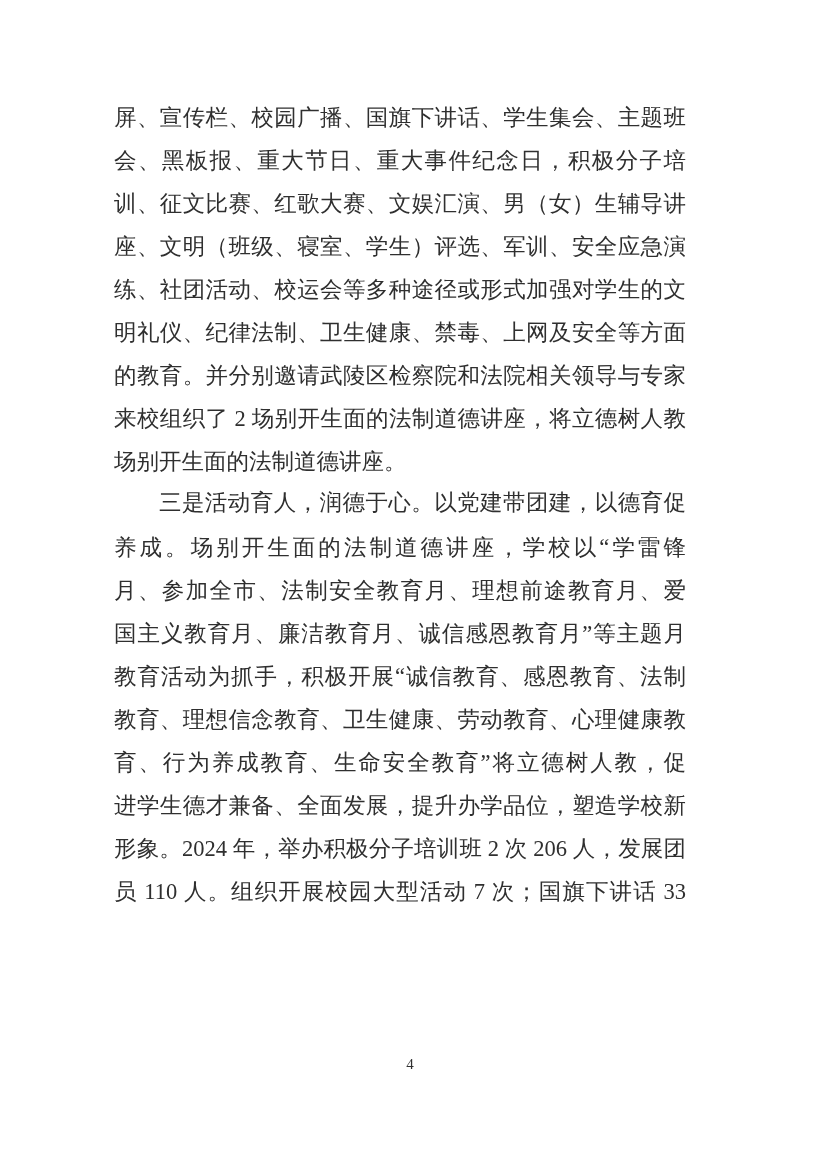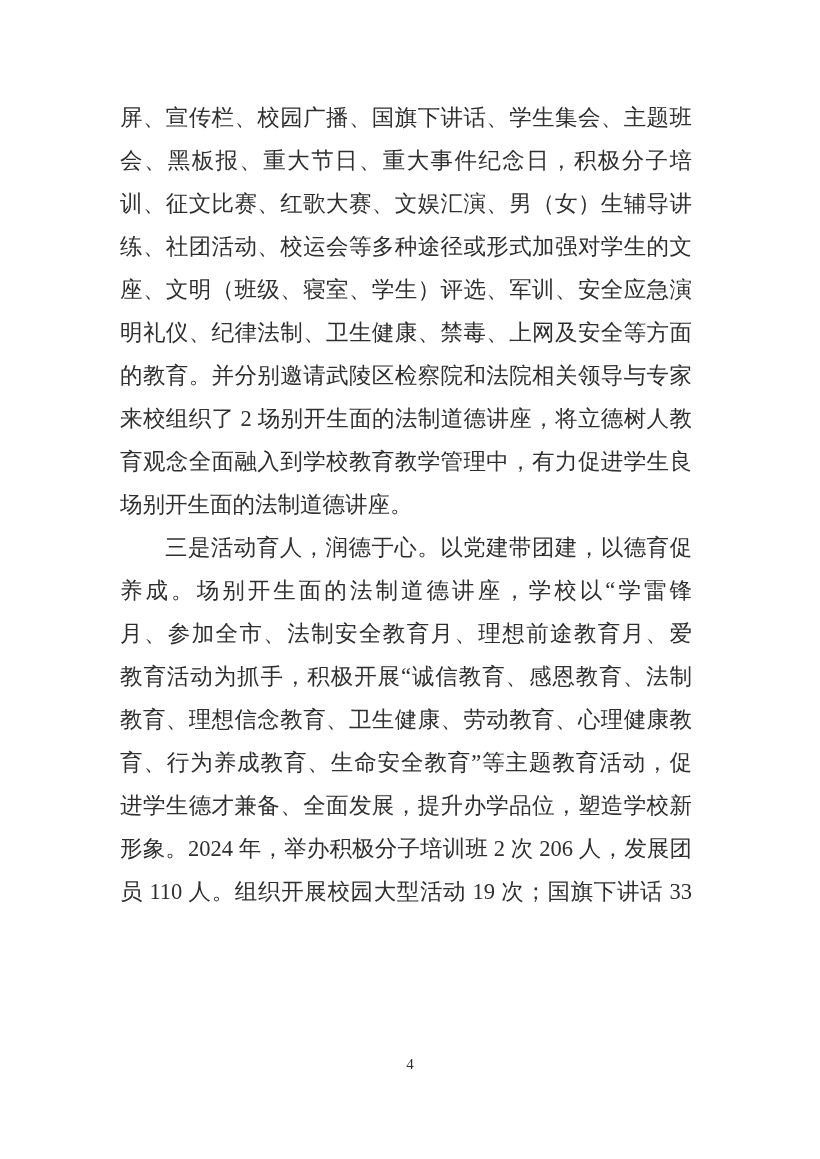--- a/index.html
+++ b/index.html
@@ -10,70 +10,71 @@
   .page {
     position: relative;
     width: 820px;
     height: 1159px;
     background: #ffffff;
     overflow: hidden;
     font-family: "Liberation Serif", "DejaVu Serif", serif;
   }
   .text-block {
     position: absolute;
-    left: 120px;
+    left: 114px;
     top: 96px;
     width: 572px;
     font-size: 22.5px;
     line-height: 43px;
     color: #2f2f2f;
     font-weight: 400;
   }
   .line {
     text-align: justify;
     text-align-last: justify;
     height: 43px;
     overflow: visible;
   }
   .line.last {
     text-align-last: left;
   }
   .line.indent {
     text-indent: 45px;
+    font-family: Liberation Mono, monospace;
   }
   .page-number {
     position: absolute;
     left: 0;
     right: 0;
     top: 1055px;
     text-align: center;
     font-size: 15px;
     color: #2f2f2f;
     line-height: 18px;
   }
 </style>
 </head>
 <body>
 
 <div class="page">
   <div class="text-block">
       <div class="line">屏、宣传栏、校园广播、国旗下讲话、学生集会、主题班</div>
       <div class="line">会、黑板报、重大节日、重大事件纪念日，积极分子培</div>
       <div class="line">训、征文比赛、红歌大赛、文娱汇演、男（女）生辅导讲</div>
+      <div class="line">座、文明（班级、寝室、学生）评选、军训、安全应急演</div>
       <div class="line">练、社团活动、校运会等多种途径或形式加强对学生的文</div>
-      <div class="line">座、文明（班级、寝室、学生）评选、军训、安全应急演</div>
       <div class="line">明礼仪、纪律法制、卫生健康、禁毒、上网及安全等方面</div>
       <div class="line">的教育。并分别邀请武陵区检察院和法院相关领导与专家</div>
       <div class="line">来校组织了 2 场别开生面的法制道德讲座，将立德树人教</div>
-      <div class="line">育观念全面融入到学校教育教学管理中，有力促进学生良</div>
       <div class="line last">场别开生面的法制道德讲座。</div>
       <div class="line indent">三是活动育人，润德于心。以党建带团建，以德育促</div>
       <div class="line">养成。场别开生面的法制道德讲座，学校以“学雷锋</div>
       <div class="line">月、参加全市、法制安全教育月、理想前途教育月、爱</div>
+      <div class="line">国主义教育月、廉洁教育月、诚信感恩教育月”等主题月</div>
       <div class="line">教育活动为抓手，积极开展“诚信教育、感恩教育、法制</div>
       <div class="line">教育、理想信念教育、卫生健康、劳动教育、心理健康教</div>
-      <div class="line">育、行为养成教育、生命安全教育”等主题教育活动，促</div>
+      <div class="line">育、行为养成教育、生命安全教育”将立德树人教，促</div>
       <div class="line">进学生德才兼备、全面发展，提升办学品位，塑造学校新</div>
       <div class="line">形象。2024 年，举办积极分子培训班 2 次 206 人，发展团</div>
-      <div class="line">员 110 人。组织开展校园大型活动 19 次；国旗下讲话 33</div>
+      <div class="line">员 110 人。组织开展校园大型活动 7 次；国旗下讲话 33</div>
     </div>
   <div class="page-number">4</div>
 </div>
 
 </body></html>

